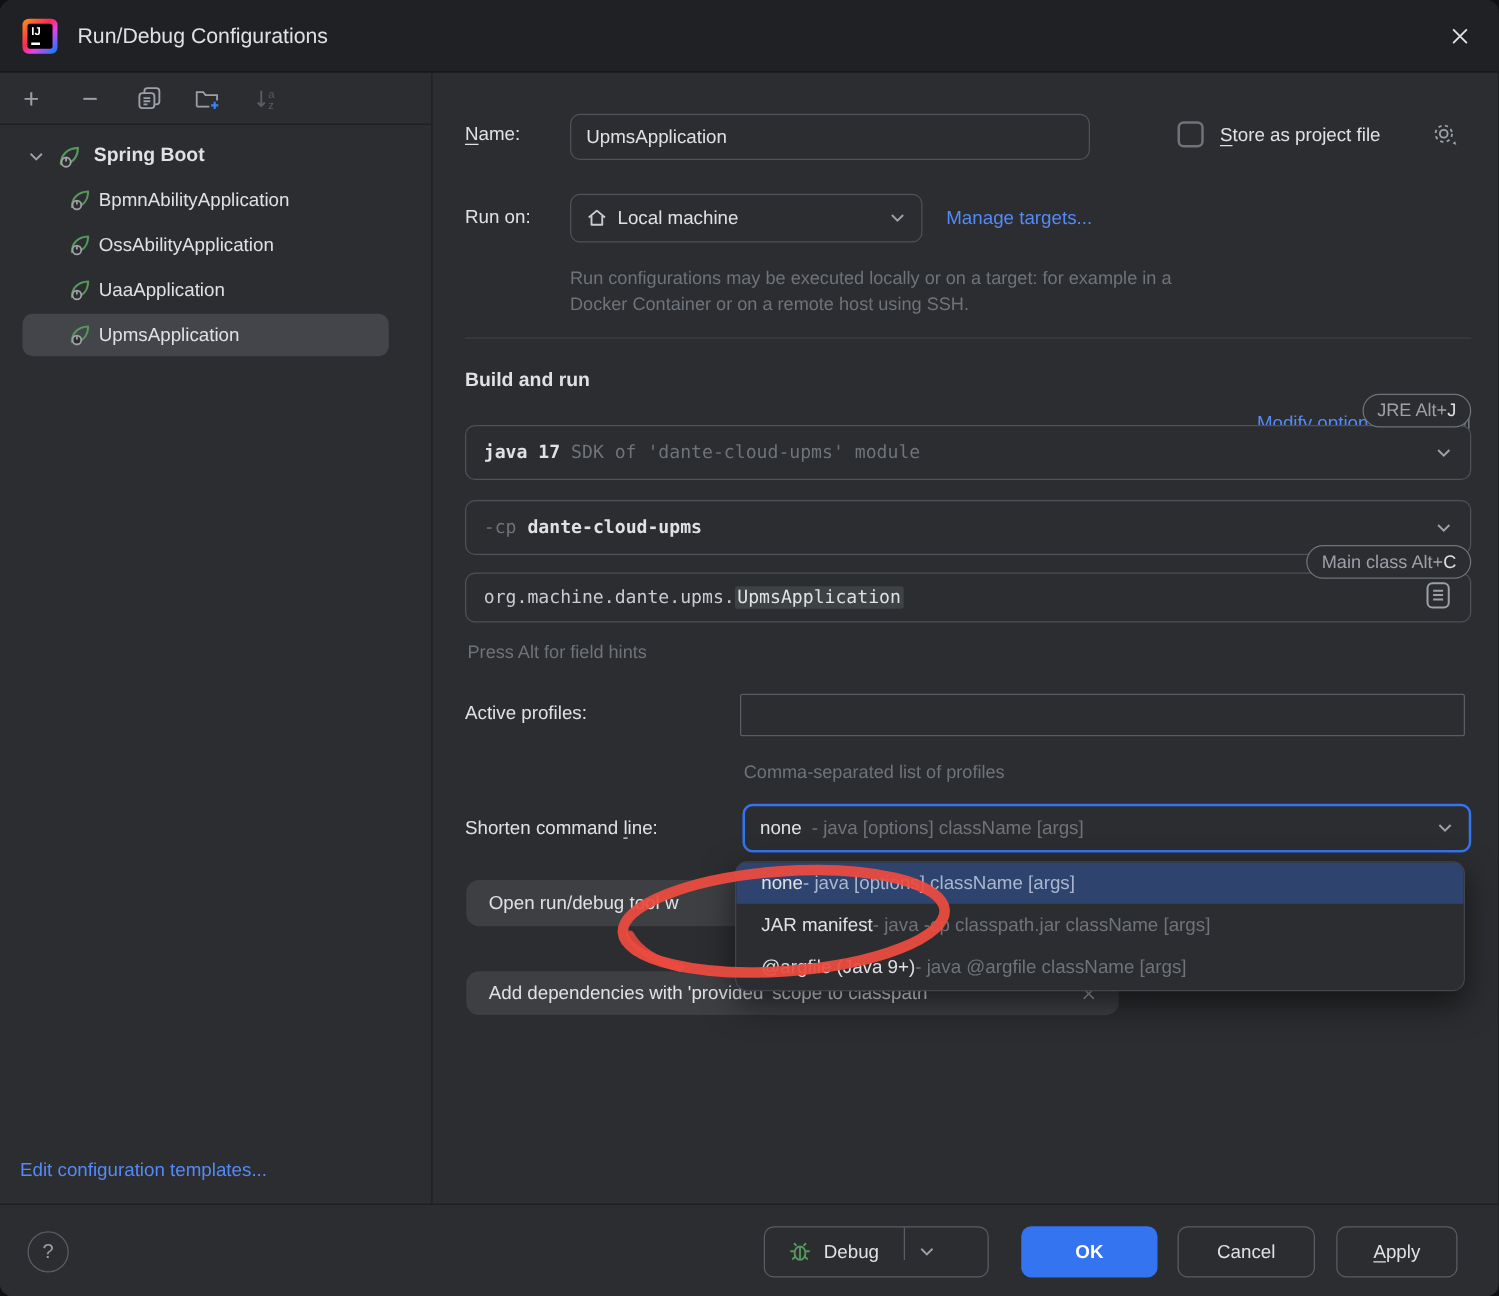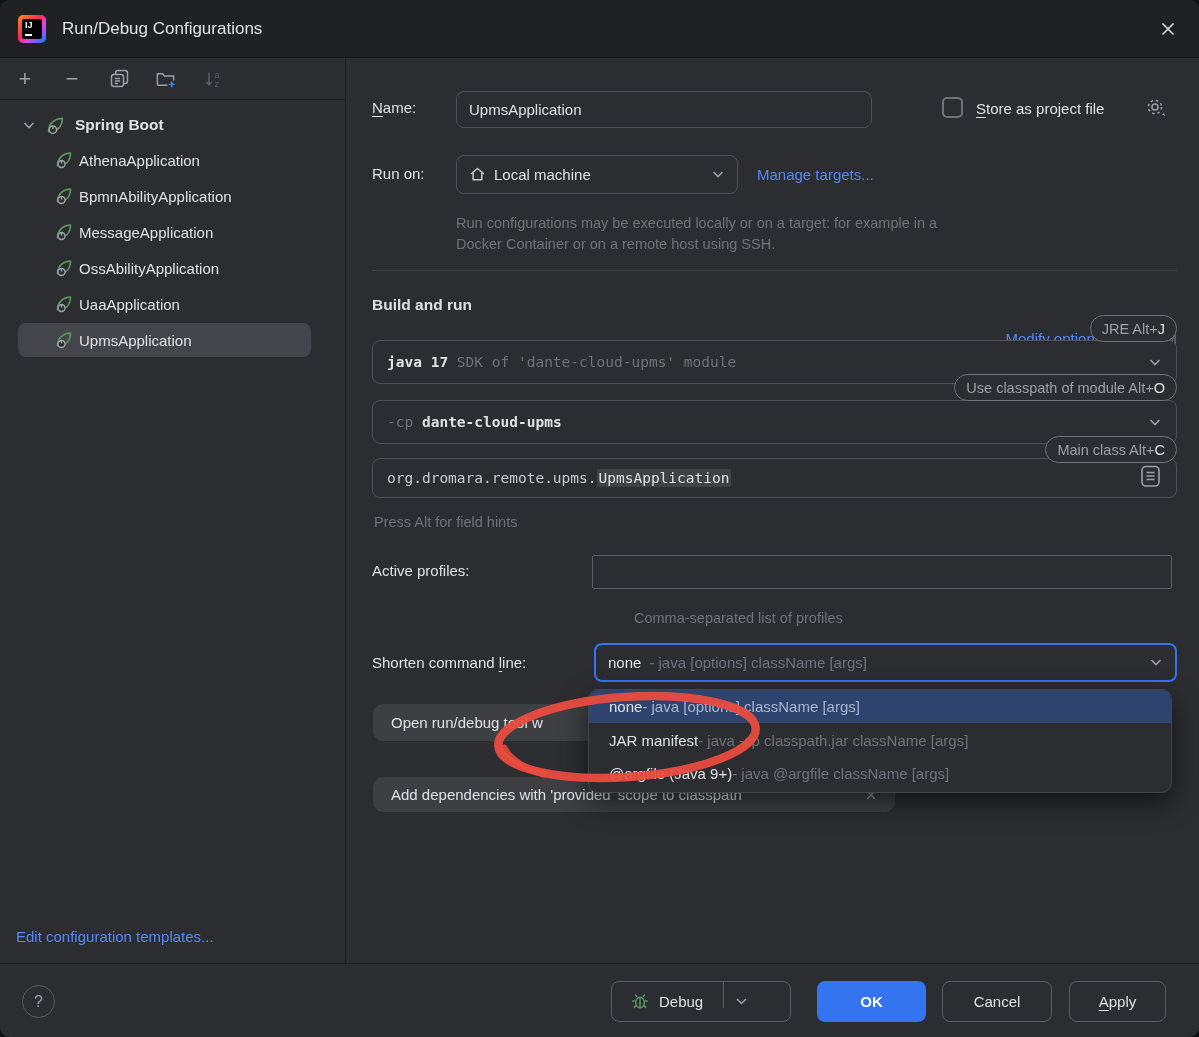--- a/index.html
+++ b/index.html
@@ -128,37 +128,21 @@
             </svg>
           <span class="rlabel">Spring Boot</span>
         </div>
 
         <div class="tree-item">
           <svg width="20" height="20" viewBox="0 0 20 20">
               <path d="M3.5 15.5 C3.5 8.5 8.5 3.5 16.5 3.2 C16.3 10.8 12 15.5 4.6 15.5 Z" fill="none" stroke="#57965C" stroke-width="1.7" stroke-linejoin="round"></path>
               <circle cx="7.5" cy="14" r="3.5" fill="#2B2D30" stroke="#A0A3A8" stroke-width="1.4"></circle>
               <line x1="7.5" y1="10.9" x2="7.5" y2="13.5" stroke="#A0A3A8" stroke-width="1.4"></line>
             </svg>
-          <span>AthenaApplication</span>
-        </div>
-        <div class="tree-item">
-          <svg width="20" height="20" viewBox="0 0 20 20">
-              <path d="M3.5 15.5 C3.5 8.5 8.5 3.5 16.5 3.2 C16.3 10.8 12 15.5 4.6 15.5 Z" fill="none" stroke="#57965C" stroke-width="1.7" stroke-linejoin="round"></path>
-              <circle cx="7.5" cy="14" r="3.5" fill="#2B2D30" stroke="#A0A3A8" stroke-width="1.4"></circle>
-              <line x1="7.5" y1="10.9" x2="7.5" y2="13.5" stroke="#A0A3A8" stroke-width="1.4"></line>
-            </svg>
           <span>BpmnAbilityApplication</span>
-        </div>
-        <div class="tree-item">
-          <svg width="20" height="20" viewBox="0 0 20 20">
-              <path d="M3.5 15.5 C3.5 8.5 8.5 3.5 16.5 3.2 C16.3 10.8 12 15.5 4.6 15.5 Z" fill="none" stroke="#57965C" stroke-width="1.7" stroke-linejoin="round"></path>
-              <circle cx="7.5" cy="14" r="3.5" fill="#2B2D30" stroke="#A0A3A8" stroke-width="1.4"></circle>
-              <line x1="7.5" y1="10.9" x2="7.5" y2="13.5" stroke="#A0A3A8" stroke-width="1.4"></line>
-            </svg>
-          <span>MessageApplication</span>
         </div>
         <div class="tree-item">
           <svg width="20" height="20" viewBox="0 0 20 20">
               <path d="M3.5 15.5 C3.5 8.5 8.5 3.5 16.5 3.2 C16.3 10.8 12 15.5 4.6 15.5 Z" fill="none" stroke="#57965C" stroke-width="1.7" stroke-linejoin="round"></path>
               <circle cx="7.5" cy="14" r="3.5" fill="#2B2D30" stroke="#A0A3A8" stroke-width="1.4"></circle>
               <line x1="7.5" y1="10.9" x2="7.5" y2="13.5" stroke="#A0A3A8" stroke-width="1.4"></line>
             </svg>
           <span>OssAbilityApplication</span>
         </div>
         <div class="tree-item">
@@ -227,53 +211,49 @@
         </span>
       <div class="field mono" style="top:282px; height:44px;">
         <span class="strongmono">java 17</span>
           <span>&nbsp;</span>
         <span class="dim">SDK of 'dante-cloud-upms' module</span>
         <svg class="chevR" width="14" height="9">
             <path d="M2.5 2 L7 6.5 L11.5 2" stroke="#9DA0A8" stroke-width="1.6" fill="none"></path>
           </svg>
       </div>
 
-      <span class="pill" style="right:22px; top:316px;">
-          <span>Use classpath of module Alt+</span>
-          <b>O</b>
-        </span>
       <div class="field mono" style="top:342px; height:44px;">
         <span class="dim">-cp</span>
           <span>&nbsp;</span>
         <span class="strongmono">dante-cloud-upms</span>
         <svg class="chevR" width="14" height="9">
             <path d="M2.5 2 L7 6.5 L11.5 2" stroke="#9DA0A8" stroke-width="1.6" fill="none"></path>
           </svg>
       </div>
 
       <span class="pill" style="right:22px; top:378px;">
           <span>Main class Alt+</span>
           <b>C</b>
         </span>
       <div class="field mono" style="top:400px; height:40px;">
-        <span style="color:#C9CBD1;">org.dromara.remote.upms.</span>
+        <span style="color:#C9CBD1;">org.machine.dante.upms.</span>
           <span class="hl">UpmsApplication</span>
         <span class="chevR">
           <svg width="23" height="25" viewBox="0 0 23 25" fill="none" stroke="#9DA0A8" stroke-width="1.6">
               <rect x="3" y="2.5" width="17" height="19.5" rx="4"></rect>
               <path d="M7.5 8.5h8M7.5 12h8M7.5 15.5h8"></path>
             </svg>
         </span>
       </div>
 
       <span class="helptxt" style="left:28px; top:454px;">Press Alt for field hints</span>
 
       <span class="lbl" style="left:26px; top:504px;">Active profiles:</span>
       <input style="position: absolute; left: 246px; top: 497px; width: 580px; height: 34px; background: transparent; border: 1px solid rgb(90, 93, 99); border-radius: 2px; color: rgb(223, 225, 229); font-size: 15px; padding: 0px 10px;" value="">
-      <span class="helptxt" style="left:249px; top:550px;margin-left:39px;">Comma-separated list of profiles</span>
+      <span class="helptxt" style="left:249px; top:550px;">Comma-separated list of profiles</span>
 
       <span class="lbl" style="left:26px; top:596px;"><span>Shorten command </span><u>l</u><span>ine:</span></span>
       <div class="combo focus-combo" style="left:248px; top:585px; width:583px; height:39px;">
         <span>none</span>
           <span class="dim"> - java [options] className [args]</span>
         <svg class="chevR" width="14" height="9">
             <path d="M2.5 2 L7 6.5 L11.5 2" stroke="#9DA0A8" stroke-width="1.6" fill="none"></path>
           </svg>
       </div>
 

